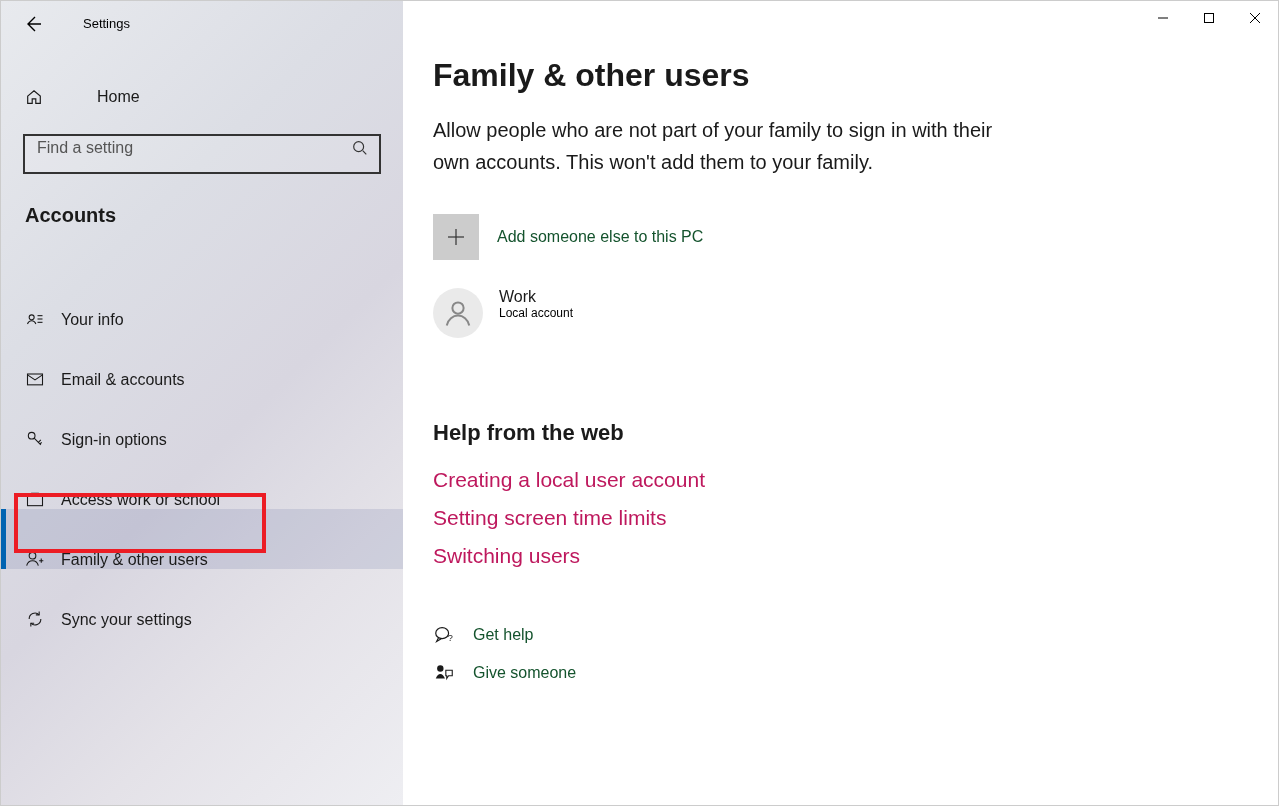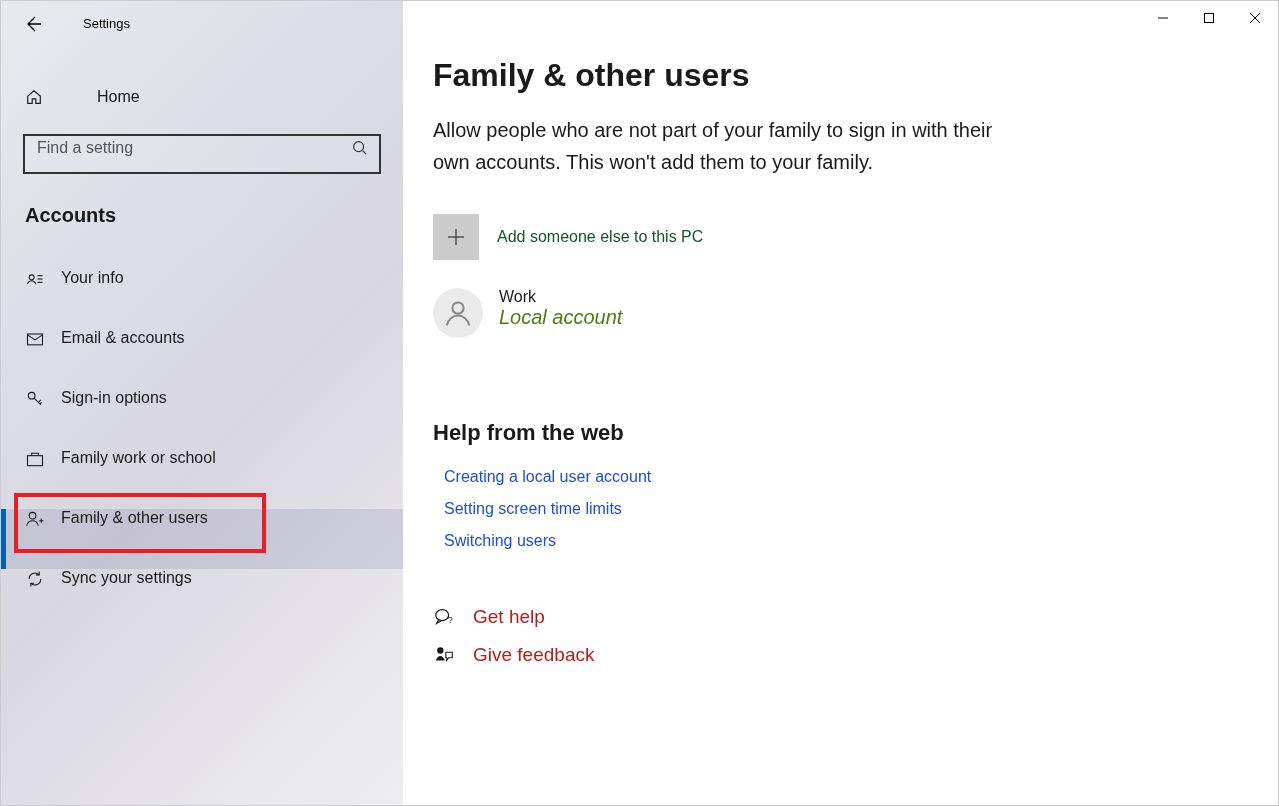--- a/index.html
+++ b/index.html
@@ -89,21 +89,21 @@
       margin: 30px 0 0 24px;
     }
     .nav-list {
       margin-top: 42px;
       display: flex;
       flex-direction: column;
     }
     .nav-item {
       height: 60px;
       display: flex;
-      align-items: flex-start;
+      align-items: flex-end;
       padding-left: 24px;
       cursor: pointer;
       position: relative;
     }
     .nav-item .icon-slot {
       width: 36px;
       display: flex;
       align-items: center;
     }
     .nav-item-label {
@@ -202,57 +202,55 @@
       justify-content: center;
     }
     .user-text {
       margin-left: 16px;
     }
     .user-name {
       font-size: 16px;
       color: #1a1a1a;
     }
     .user-sub {
-      font-size: 20px;
-      color: #4d7c0f;
-      font-style: italic;
+      font-size: 12px;
+      color: #000000;
     }
     .help-heading {
       font-size: 22px;
       font-weight: 600;
       color: #1a1a1a;
       margin-top: 82px;
     }
     .help-link {
       display: block;
-      font-size: 16px;
-      color: #1d4ed8;
+      font-size: 21px;
+      color: #be185d;
       margin-top: 14px;
       cursor: pointer;
       text-decoration: none;
-      margin-left: 11px;
     }
     .help-link:first-of-type { margin-top: 22px; }
     .footer-actions {
       margin-top: 56px;
     }
     .footer-row {
       display: flex;
       align-items: center;
       margin-bottom: 16px;
       cursor: pointer;
     }
     .footer-icon {
       width: 40px;
       display: flex;
       align-items: center;
     }
     .footer-label {
-      font-size: 19px;
-      color: #b91c1c;
+      font-size: 16px;
+      color: #14532d;
     }
   </style>
 </head>
 <body>
 
 <div class="sidebar">
   <div class="titlebar-left">
     <div class="back-btn">
       <svg width="20" height="20" viewBox="0 0 20 20">
         <path d="M12 3 L5 10 L12 17 M5 10 H18" stroke="#000" stroke-width="1.4" fill="none"></path>
@@ -311,21 +309,21 @@
       </span>
       <span class="nav-item-label">Sign-in options</span>
     </div>
     <div class="nav-item">
       <span class="icon-slot">
         <svg width="20" height="20" viewBox="0 0 24 24">
             <rect x="3" y="8" width="18" height="12" stroke="#1a1a1a" stroke-width="1.3" fill="none"></rect>
             <path d="M8 8 V5 H16 V8" stroke="#1a1a1a" stroke-width="1.3" fill="none"></path>
           </svg>
       </span>
-      <span class="nav-item-label">Family work or school</span>
+      <span class="nav-item-label">Access work or school</span>
     </div>
     <div class="nav-item active">
       <span class="icon-slot">
         <svg width="20" height="20" viewBox="0 0 24 24">
             <circle cx="9" cy="8" r="4" stroke="#1a1a1a" stroke-width="1.3" fill="none"></circle>
             <path d="M2 20c1-4 4-6 7-6s6 2 7 6" stroke="#1a1a1a" stroke-width="1.3" fill="none"></path>
             <path d="M17 14 H22 M19.5 11.5 V16.5" stroke="#1a1a1a" stroke-width="1.3"></path>
           </svg>
       </span>
       <span class="nav-item-label">Family &amp; other users</span>
@@ -409,17 +407,17 @@
         <span class="footer-label">Get help</span>
       </div>
       <div class="footer-row">
         <span class="footer-icon">
           <svg width="22" height="22" viewBox="0 0 24 24">
               <circle cx="8" cy="7" r="3.5" fill="#1a1a1a"></circle>
               <path d="M3 18c1-3 3-5 5-5s4 2 5 5" fill="#1a1a1a"></path>
               <path d="M14 9 L21 9 L21 15 L17 15 L15 18 L15 15 L14 15 Z" stroke="#1a1a1a" stroke-width="1.2" fill="none"></path>
             </svg>
         </span>
-        <span class="footer-label">Give feedback</span>
+        <span class="footer-label">Give someone</span>
       </div>
     </div>
   </div>
 </div>
 
 </body></html>

